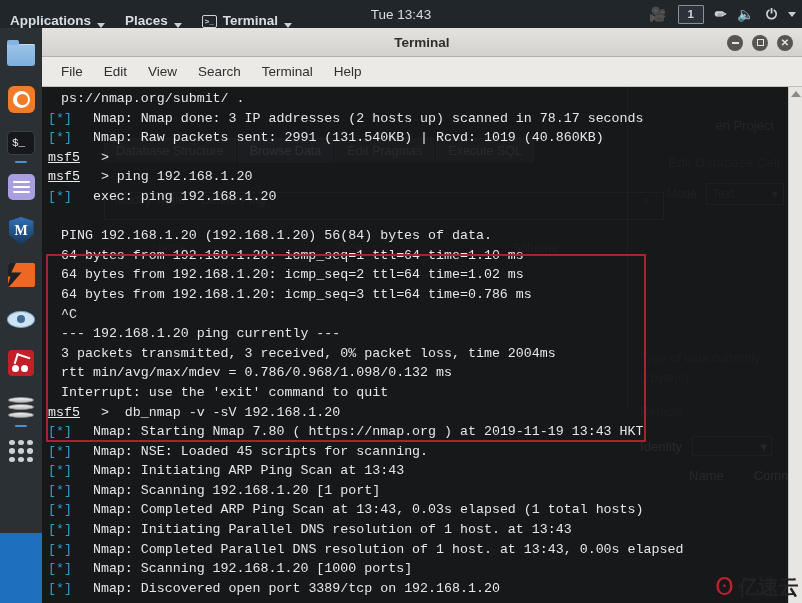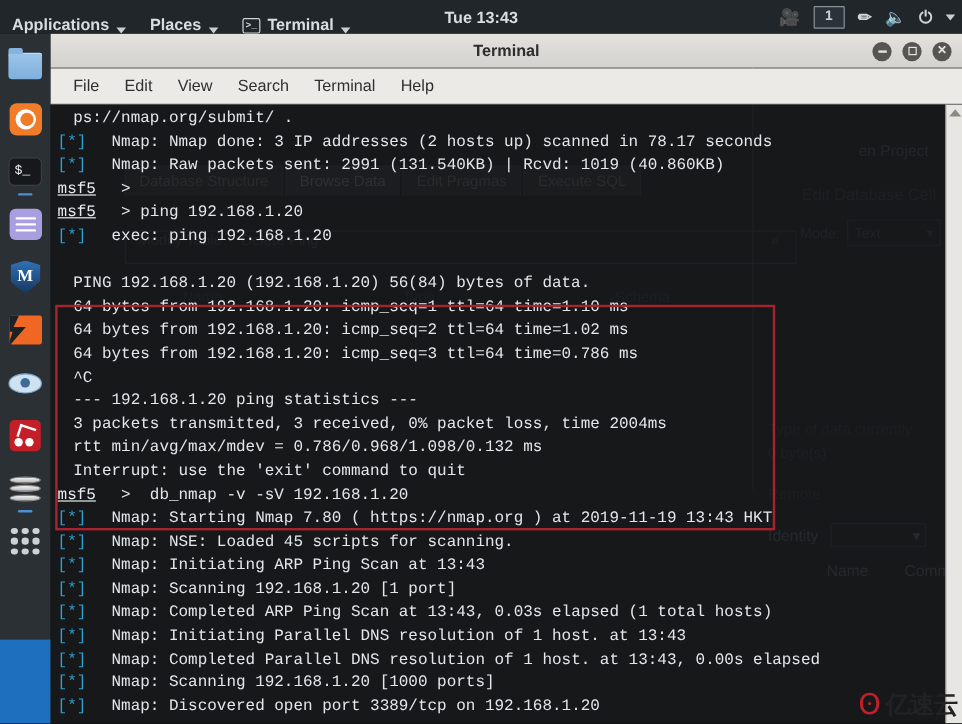--- a/index.html
+++ b/index.html
@@ -17,21 +17,21 @@
     display:flex; align-items:center; font-size:13.5px; font-weight:bold;
     z-index:40;
   }
   .tb-item{ display:flex; align-items:flex-end; gap:6px; padding:0 10px; height:28px; }
   .caret{ width:0;height:0;border-left:4px solid transparent;border-right:4px solid transparent;border-top:5px solid #c9ced4; }
   .term-ico{
     width:15px;height:13px;border:1.5px solid #cfd4d9;border-radius:2px;
     display:inline-flex;align-items:center;justify-content:center;
     font-size:8px;font-family:"Liberation Mono",monospace;color:#cfd4d9;font-weight:bold;
   }
-  #tb-clock{ position:absolute; left:0; right:0; text-align:center; font-size:13.5px; font-weight:bold;}
+  #tb-clock{ position:absolute; left:0; right:0; text-align:center; font-size:13.5px; font-weight:normal;}
   #tb-right{ position:absolute; right:6px; top:0; height:28px; display:flex; align-items:center; gap:11px; z-index:2;}
   .tb-ic{ color:#cdd3d9; font-size:14px; line-height:1; display:flex; align-items:center;}
   #ws-badge{
     min-width:26px;height:19px; border:1px solid #8a9097; color:#cfd4da;
     background:#2c3239; font-size:11.5px; display:flex;align-items:center;justify-content:center;
     border-radius:1px;
   }
 
   
   #dock{
@@ -217,21 +217,21 @@
         <div class="ln"><span class="c-blue">[*]</span><span class="c-plain"> Nmap: Raw packets sent: 2991 (131.540KB) | Rcvd: 1019 (40.860KB)</span></div>
         <div class="ln"><span class="c-prompt">msf5</span><span class="c-plain"> &gt; </span></div>
         <div class="ln"><span class="c-prompt">msf5</span><span class="c-plain"> &gt; ping 192.168.1.20</span></div>
         <div class="ln"><span class="c-blue">[*]</span><span class="c-plain"> exec: ping 192.168.1.20</span></div>
         <div class="ln c-plain"> </div>
         <div class="ln c-plain">PING 192.168.1.20 (192.168.1.20) 56(84) bytes of data.</div>
         <div class="ln c-plain">64 bytes from 192.168.1.20: icmp_seq=1 ttl=64 time=1.10 ms</div>
         <div class="ln c-plain">64 bytes from 192.168.1.20: icmp_seq=2 ttl=64 time=1.02 ms</div>
         <div class="ln c-plain">64 bytes from 192.168.1.20: icmp_seq=3 ttl=64 time=0.786 ms</div>
         <div class="ln c-plain">^C</div>
-        <div class="ln c-plain">--- 192.168.1.20 ping statistics ---</div>
+        <div class="ln c-plain">--- 192.168.1.20 ping currently ---</div>
         <div class="ln c-plain">3 packets transmitted, 3 received, 0% packet loss, time 2004ms</div>
         <div class="ln c-plain">rtt min/avg/max/mdev = 0.786/0.968/1.098/0.132 ms</div>
         <div class="ln c-plain">Interrupt: use the 'exit' command to quit</div>
         <div class="ln"><span class="c-prompt">msf5</span><span class="c-plain"> &gt;  db_nmap -v -sV 192.168.1.20</span></div>
         <div class="ln"><span class="c-blue">[*]</span><span class="c-plain"> Nmap: Starting Nmap 7.80 ( https://nmap.org ) at 2019-11-19 13:43 HKT</span></div>
         <div class="ln"><span class="c-blue">[*]</span><span class="c-plain"> Nmap: NSE: Loaded 45 scripts for scanning.</span></div>
         <div class="ln"><span class="c-blue">[*]</span><span class="c-plain"> Nmap: Initiating ARP Ping Scan at 13:43</span></div>
         <div class="ln"><span class="c-blue">[*]</span><span class="c-plain"> Nmap: Scanning 192.168.1.20 [1 port]</span></div>
         <div class="ln"><span class="c-blue">[*]</span><span class="c-plain"> Nmap: Completed ARP Ping Scan at 13:43, 0.03s elapsed (1 total hosts)</span></div>
         <div class="ln"><span class="c-blue">[*]</span><span class="c-plain"> Nmap: Initiating Parallel DNS resolution of 1 host. at 13:43</span></div>

